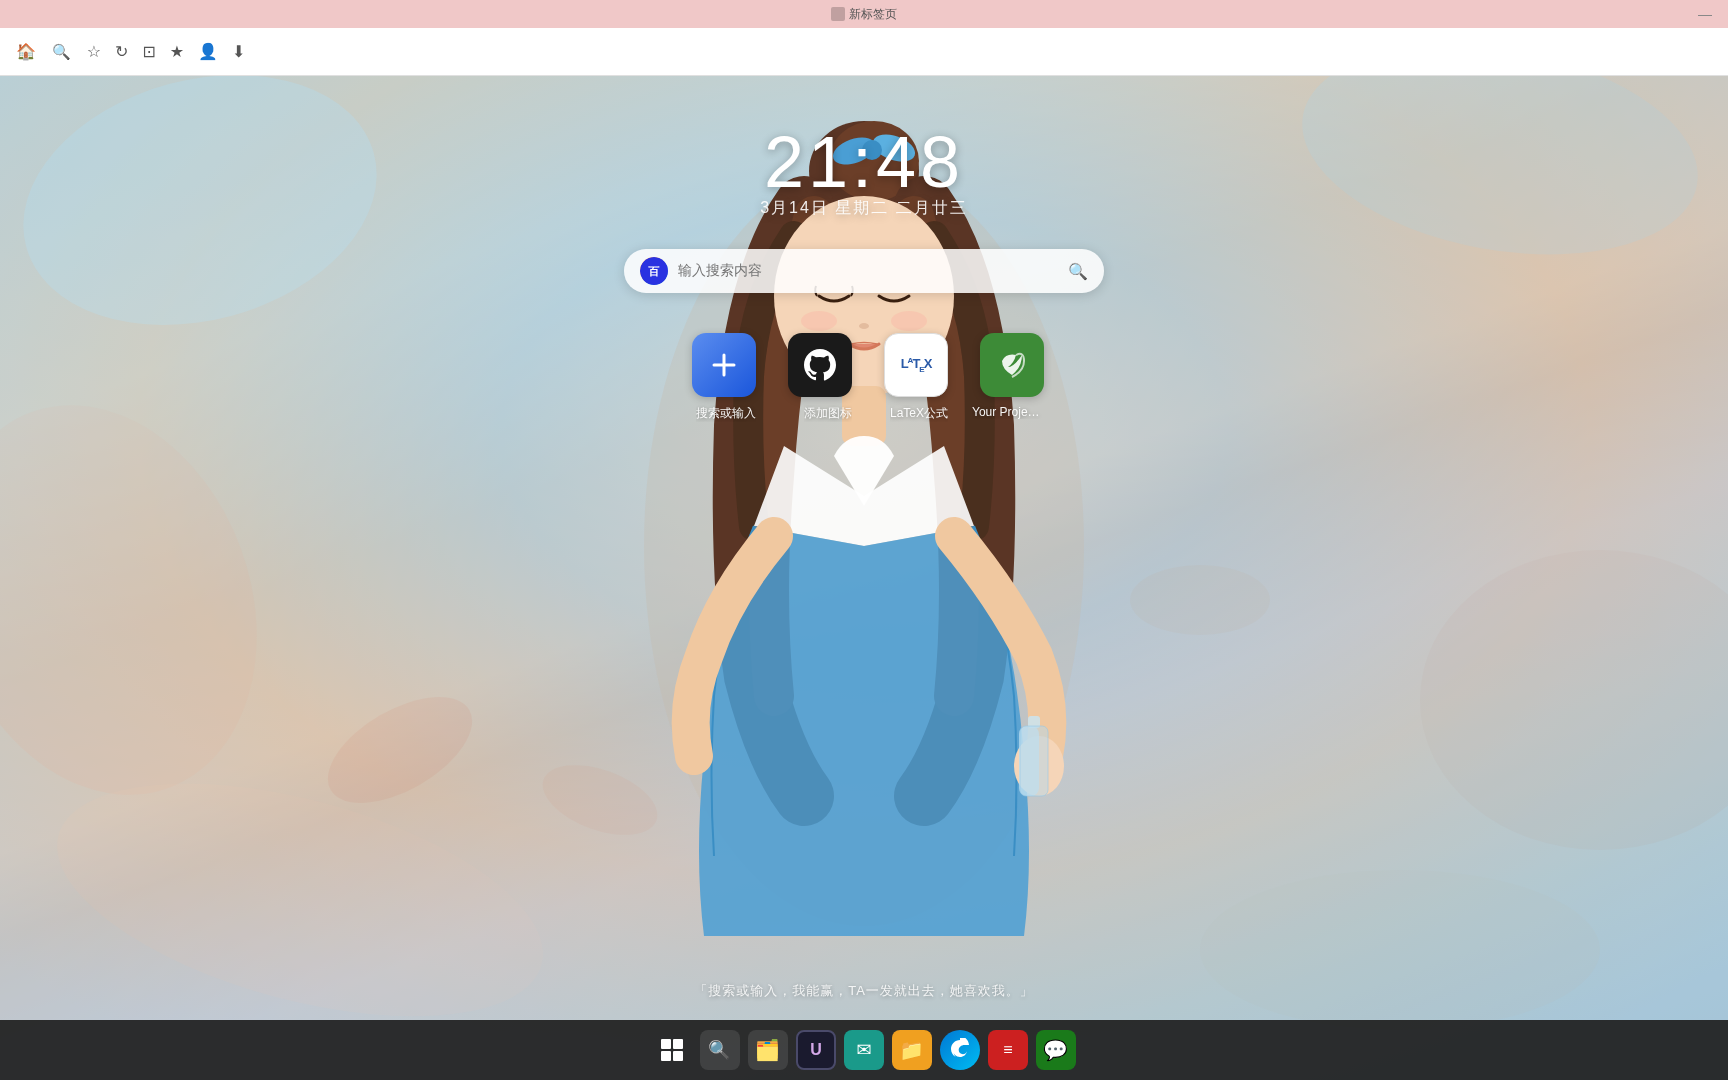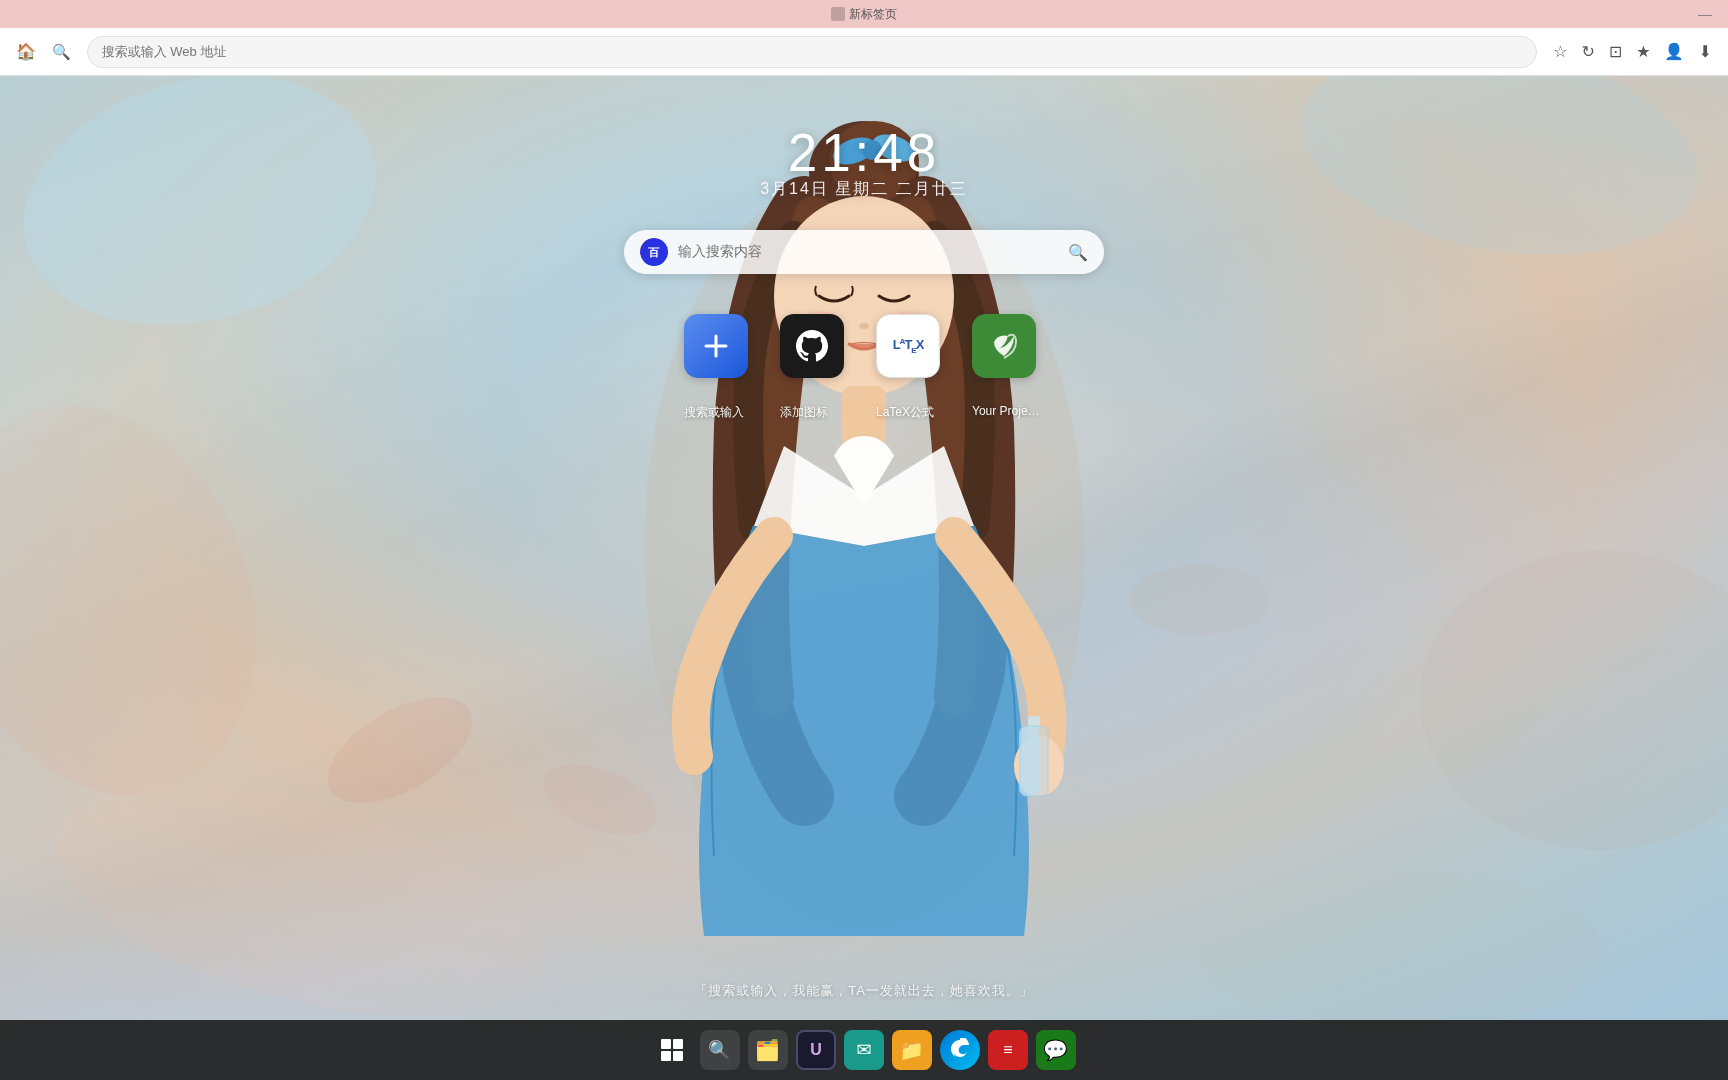--- a/index.html
+++ b/index.html
@@ -139,21 +139,21 @@
     }
 
     
     #clock-container {
       margin-top: 50px;
       text-align: center;
       color: white;
       text-shadow: 0 2px 10px rgba(0,0,0,0.3);
     }
     #clock-time {
-      font-size: 53px;
+      font-size: 72px;
       font-weight: 300;
       letter-spacing: 4px;
       line-height: 1;
       color: white;
     }
     #clock-date {
       font-size: 16px;
       color: rgba(255,255,255,0.9);
       letter-spacing: 2px;
     }
@@ -202,22 +202,22 @@
     
     #shortcuts {
       margin-top: 40px;
       display: flex;
       gap: 24px;
       align-items: flex-start;
     }
     .shortcut-item {
       display: flex;
       flex-direction: column;
-      align-items: flex-start;
-      gap: 26px;
+      align-items: flex-end;
+      gap: 8px;
       cursor: pointer;
       width: 72px;
     }
     .shortcut-icon {
       width: 64px;
       height: 64px;
       border-radius: 14px;
       display: flex;
       align-items: center;
       justify-content: center;
@@ -420,23 +420,20 @@
   <div id="title-bar-text">
     <div id="title-icon"></div>
     <span>新标签页</span>
   </div>
   <span id="title-close">—</span>
 </div>
 
 <div id="address-bar">
   <div id="home-icon-btn">🏠</div>
   <div id="search-icon-btn">🔍</div>
-  <div id="address-input-container">
-    <input id="address-input" type="text" placeholder="搜索或输入 Web 地址" style="">
-  </div>
   <div id="toolbar-right">
     <span class="toolbar-icon">☆</span>
     <span class="toolbar-icon">↻</span>
     <span class="toolbar-icon">⊡</span>
     <span class="toolbar-icon">★</span>
     <span class="toolbar-icon">👤</span>
     <span class="toolbar-icon">⬇</span>
   </div>
 </div>
 

